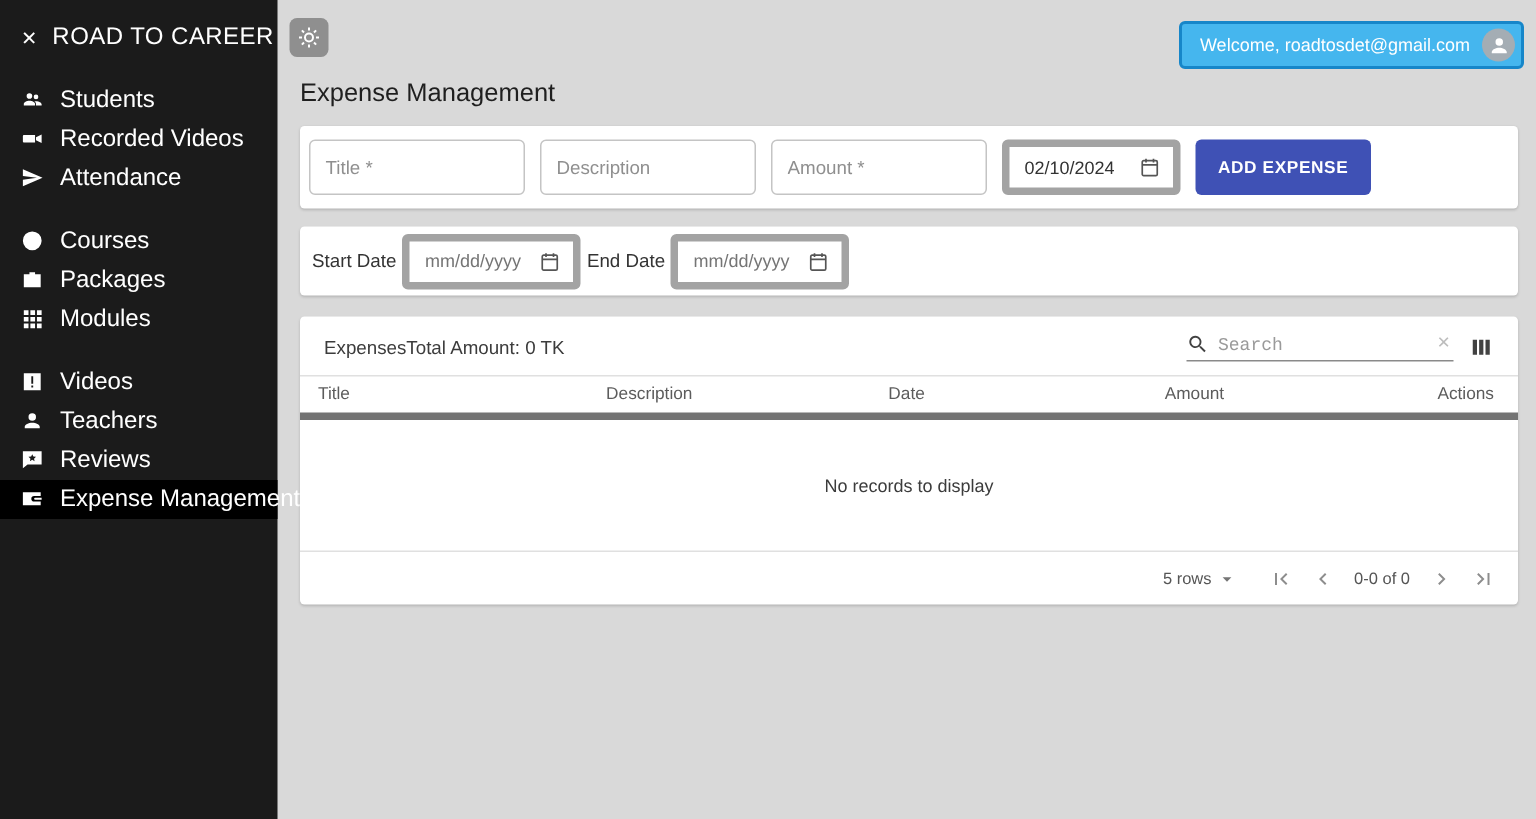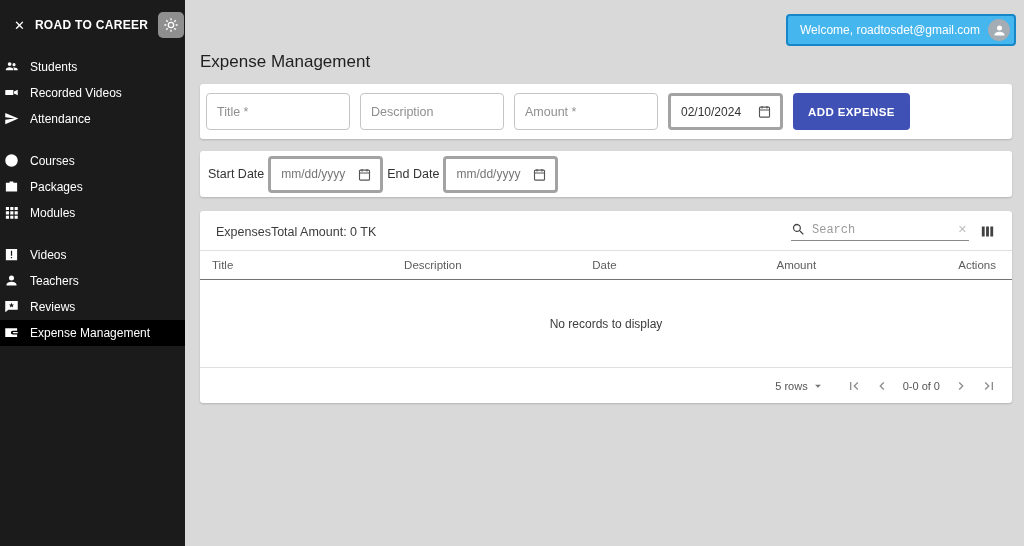--- a/index.html
+++ b/index.html
@@ -4,43 +4,43 @@
 <style>
   *{box-sizing:border-box;margin:0;padding:0}
   html,body{width:1024px;height:546px}
   body{font-family:"Liberation Sans",sans-serif;background:#d9d9d9;overflow:hidden}
   .app{display:flex;width:1024px;height:546px}
 
   
   .sidebar{width:185px;background:#1b1b1b;color:#fff;flex-shrink:0;display:flex;flex-direction:column}
   .sidebar-header{display:flex;align-items:center;gap:10px;padding:12px 10px 16px 14px}
   .close-btn{background:none;border:none;color:#fff;font-size:13px;cursor:pointer;line-height:1}
-  .brand{font-size:12px;font-weight:bold;letter-spacing:.3px;flex:1;white-space:nowrap}
+  .brand{font-size:16px;font-weight:normal;letter-spacing:.3px;flex:1;white-space:nowrap}
   .theme-btn{width:26px;height:26px;border:none;border-radius:5px;background:#8f8f8f;display:flex;align-items:center;justify-content:center;cursor:pointer;flex-shrink:0}
   .theme-btn svg{width:16px;height:16px}
   .nav-group{margin-bottom:16px}
-  .nav-item{display:flex;align-items:center;gap:10px;padding:0 4px;font-size:12px;cursor:pointer;height:26px;white-space:nowrap}
+  .nav-item{display:flex;align-items:center;gap:10px;padding:0 14px;font-size:16px;cursor:pointer;height:26px;white-space:nowrap}
   .nav-item.active{background:#000}
   .nav-icon{width:16px;height:16px;display:inline-flex;flex-shrink:0}
   .nav-icon svg{width:15px;height:15px;fill:#fff}
 
   
   .main{flex:1;position:relative;padding:14px 12px 0 15px}
   .welcome{position:absolute;top:14px;right:8px;display:flex;align-items:center;gap:8px;background:#45b6ee;border:2px solid #1686c9;border-radius:4px;padding:3px 4px 3px 12px;color:#fff;font-size:12px;cursor:pointer}
   .avatar{width:22px;height:22px;border-radius:50%;background:#a4adb4;display:flex;align-items:center;justify-content:center;flex-shrink:0}
   .avatar svg{width:15px;height:15px;fill:#fff}
   .page-title{font-size:17px;font-weight:500;color:#1f1f1f;margin:38px 0 12px}
 
   .card{background:#fff;border-radius:3px;box-shadow:0 1px 2px rgba(0,0,0,.18)}
 
   
   .form-card{display:flex;align-items:center;gap:10px;padding:9px 6px;margin-bottom:12px}
   .text-input{height:37px;border:1px solid #c4c4c4;border-radius:4px;padding:12px 10px;font-size:12.5px;font-family:inherit;color:#333;width:144px;background:#fff;outline:none}
   .text-input::placeholder{color:#8f8f8f}
-  .date-field{display:flex;align-items:center;height:37px;border:3px solid #a3a3a3;border-radius:4px;padding:0 6px 0 10px;gap:2px;background:#fff}
+  .date-field{display:flex;align-items:center;height:37px;border:5px solid #a3a3a3;border-radius:4px;padding:0 6px 0 10px;gap:2px;background:#fff}
   .date-field input{border:none;outline:none;width:72px;font-size:12px;font-family:inherit;color:#333}
   .icon-btn{background:none;border:none;cursor:pointer;display:flex;align-items:center;color:#555;padding:2px}
   .icon-btn svg{width:15px;height:15px}
   .add-btn{background:#3f51b5;color:#fff;border:none;border-radius:4px;height:37px;padding:0 15px;font-size:11.5px;font-weight:bold;letter-spacing:.4px;cursor:pointer;font-family:inherit}
 
   
   .filter-card{display:flex;align-items:center;gap:4px;padding:6px 8px;margin-bottom:14px;height:46px}
   .filter-label{font-size:12.5px;color:#333}
 
   
@@ -49,21 +49,21 @@
   .table-title{font-size:12.5px;color:#3c3c3c}
   .toolbar-right{display:flex;align-items:center;gap:8px}
   .search-box{display:flex;align-items:center;gap:6px;border-bottom:1px solid #8a8a8a;padding-bottom:3px;width:178px}
   .search-box svg{width:15px;height:15px;fill:#424242;flex-shrink:0}
   .search-box input{border:none;outline:none;font-size:12px;flex:1;color:#333;font-family:Liberation Mono, monospace;min-width:0}
   .search-box input::placeholder{color:#9a9a9a}
   .clear-btn{background:none;border:none;color:#bdbdbd;font-size:11px;cursor:pointer;padding:0 2px;line-height:1}
   .cols-btn{background:none;border:none;cursor:pointer;padding:2px;display:flex}
   .cols-btn svg{width:17px;height:17px;fill:#424242}
 
-  .thead{display:grid;grid-template-columns:24.5% 24% 23.5% 17% 11%;padding:0 16px 0 12px;border-top:1px solid #e0e0e0;border-bottom:1px solid #737373;height:30px;align-items:center;font-size:11.5px;color:#5c5c5c}
+  .thead{display:grid;grid-template-columns:24.5% 24% 23.5% 17% 11%;padding:0 16px 0 12px;border-top:1px solid #e0e0e0;border-bottom:5px solid #737373;height:30px;align-items:center;font-size:11.5px;color:#5c5c5c}
   .thead .th-actions{text-align:right}
   .tbody-empty{flex:1;display:flex;align-items:center;justify-content:center;font-size:12px;color:#3c3c3c}
   .tfoot{display:flex;align-items:center;justify-content:flex-end;gap:2px;border-top:1px solid #e0e0e0;height:36px;padding:0 10px;color:#6a6a6a;font-size:11px}
   .rows-select{display:flex;align-items:center;gap:3px;cursor:pointer;margin-right:14px;background:none;border:none;font-family:inherit;font-size:11px;color:#555}
   .rows-select svg{width:14px;height:14px;fill:#757575}
   .pg-btn{width:26px;height:24px;background:none;border:none;display:flex;align-items:center;justify-content:center;cursor:pointer}
   .pg-btn svg{width:16px;height:16px;fill:#8d8d8d}
   .range{margin:0 6px;color:#555}
 </style>
 </head>

